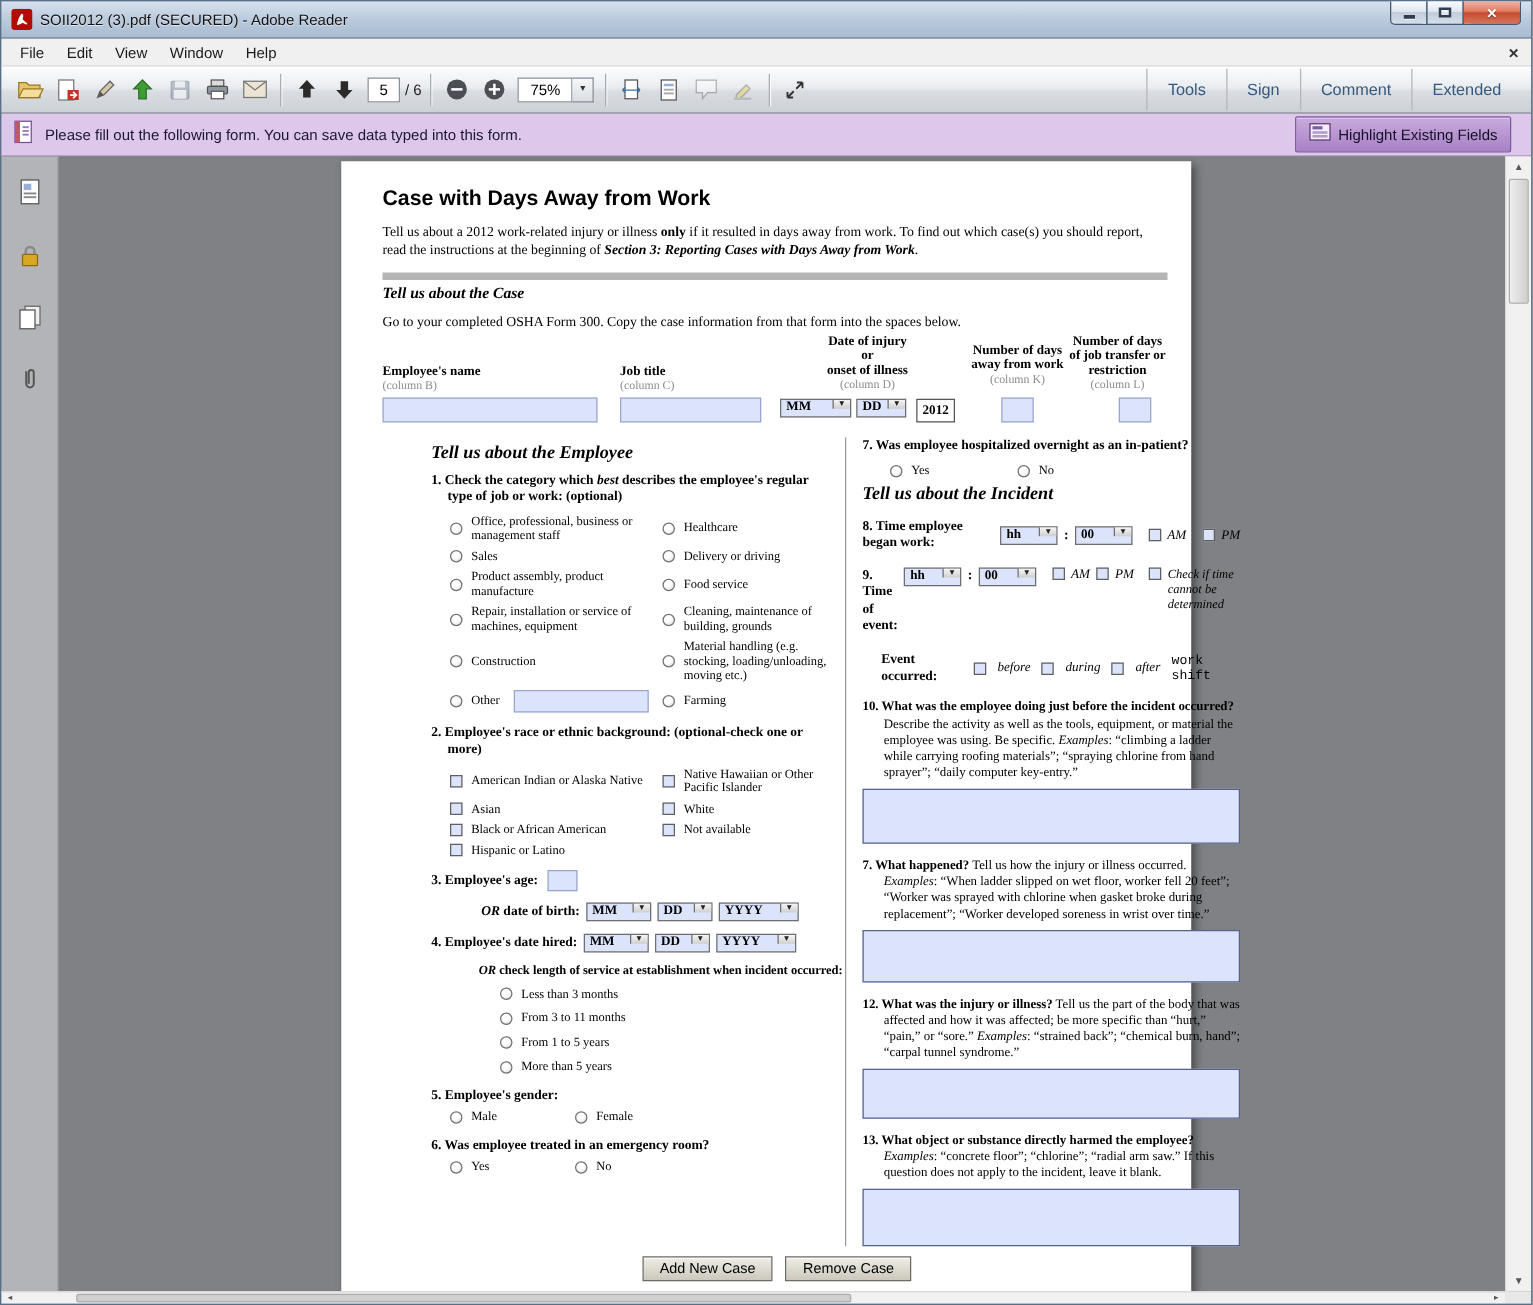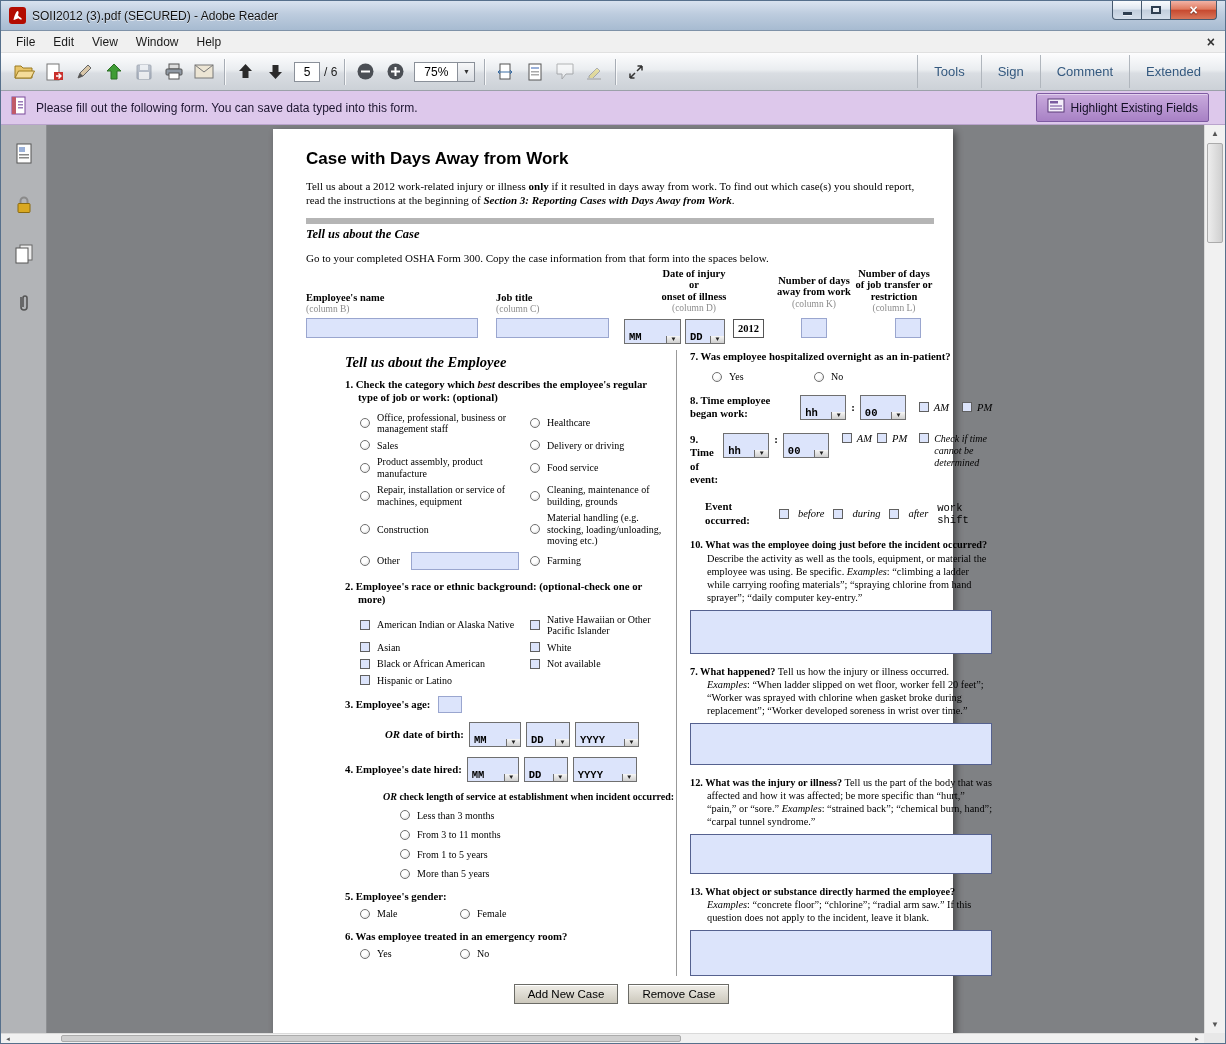--- a/index.html
+++ b/index.html
@@ -94,21 +94,21 @@
   .bluefield { background:#dce4fb; border:1px solid #9aa6cf; display:inline-block; }
   input.bluefield { outline:none; font:11px "Liberation Serif",serif; padding:0 3px; }
   .cg-field-name { position:absolute; left:0; top:50px; width:172px; height:20px; }
   .cg-field-job { position:absolute; left:190px; top:50px; width:113px; height:20px; }
   .cg-mm { position:absolute; left:318px; top:51px; }
   .cg-dd { position:absolute; left:379px; top:51px; }
   .cg-year { position:absolute; left:427px; top:51px; }
   .cg-days-field { position:absolute; left:495px; top:50px; width:26px; height:20px; }
   .cg-transfer-field { position:absolute; left:589px; top:50px; width:26px; height:20px; }
 
-  .combo { display:inline-flex; height:25px; border:1px solid #6f6f6f; background:#dce4fb; align-items:flex-end; vertical-align:middle; flex:none;font-family:Liberation Mono, monospace; }
+  .combo { display:inline-flex; height:15px; border:1px solid #6f6f6f; background:#dce4fb; align-items:flex-start; vertical-align:middle; flex:none; }
   .combo .cval { flex:1; padding:0 4px; font-size:10.5px; font-weight:bold; display:flex; align-items:center; }
   .combo .cbtn { width:14px; background:linear-gradient(#f6f6f6,#cfcfcf); border-left:1px solid #6f6f6f;
     font-size:6.5px; color:#222; display:flex; align-items:center; justify-content:center; }
   .w57{width:57px} .w40{width:40px} .w52{width:52px} .w44{width:44px} .w64{width:64px} .w46{width:46px}
   .yearbox { display:inline-flex; height:19px; border:1px solid #555; background:#fff; font-size:10.5px; font-weight:bold; align-items:center; padding:0 4px; }
 
   .two-col { display:flex; margin-top:8px; }
   .col-left { width:332px; border-right:1px solid #999; padding-right:14px; padding-bottom:14px; flex:none;margin-left:39px; }
   .col-right { flex:1; padding-left:13px; }
   .sec-heading { font-size:14.5px; font-weight:bold; font-style:italic; margin:4px 0 7px; }
@@ -588,20 +588,21 @@
               <div class="opt">
                   <span class="radio"></span>
                   <span class="lbl">Yes</span>
                 </div>
               <div class="opt">
                   <span class="radio"></span>
                   <span class="lbl">No</span>
                 </div>
             </div>
 
+            <div class="sec-heading">Tell us about the Incident</div>
 
             <div class="time-row">
               <span class="q">8. Time employee began work:</span>
               <span class="combo w46">
                   <span class="cval">hh</span>
                   <span class="cbtn">▼</span>
                 </span>
               <span class="tcolon">:</span>
               <span class="combo w46">
                   <span class="cval">00</span>

